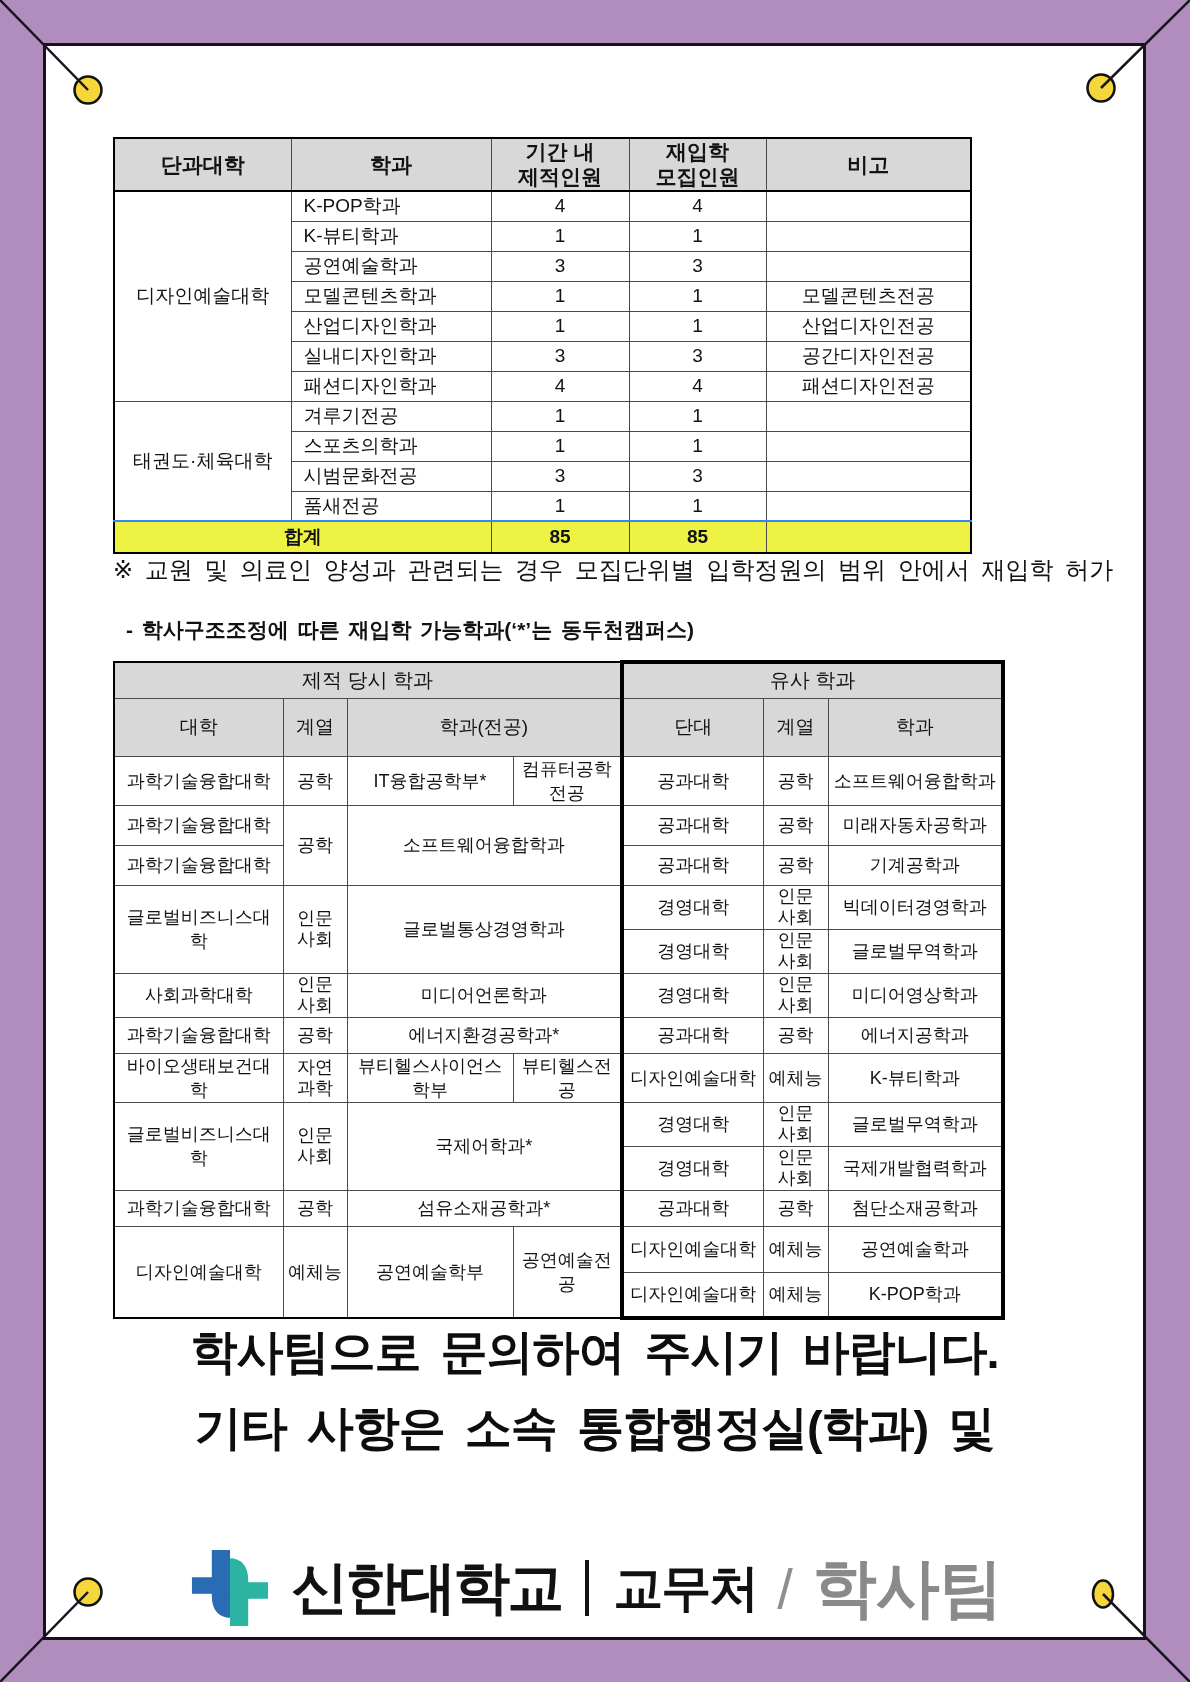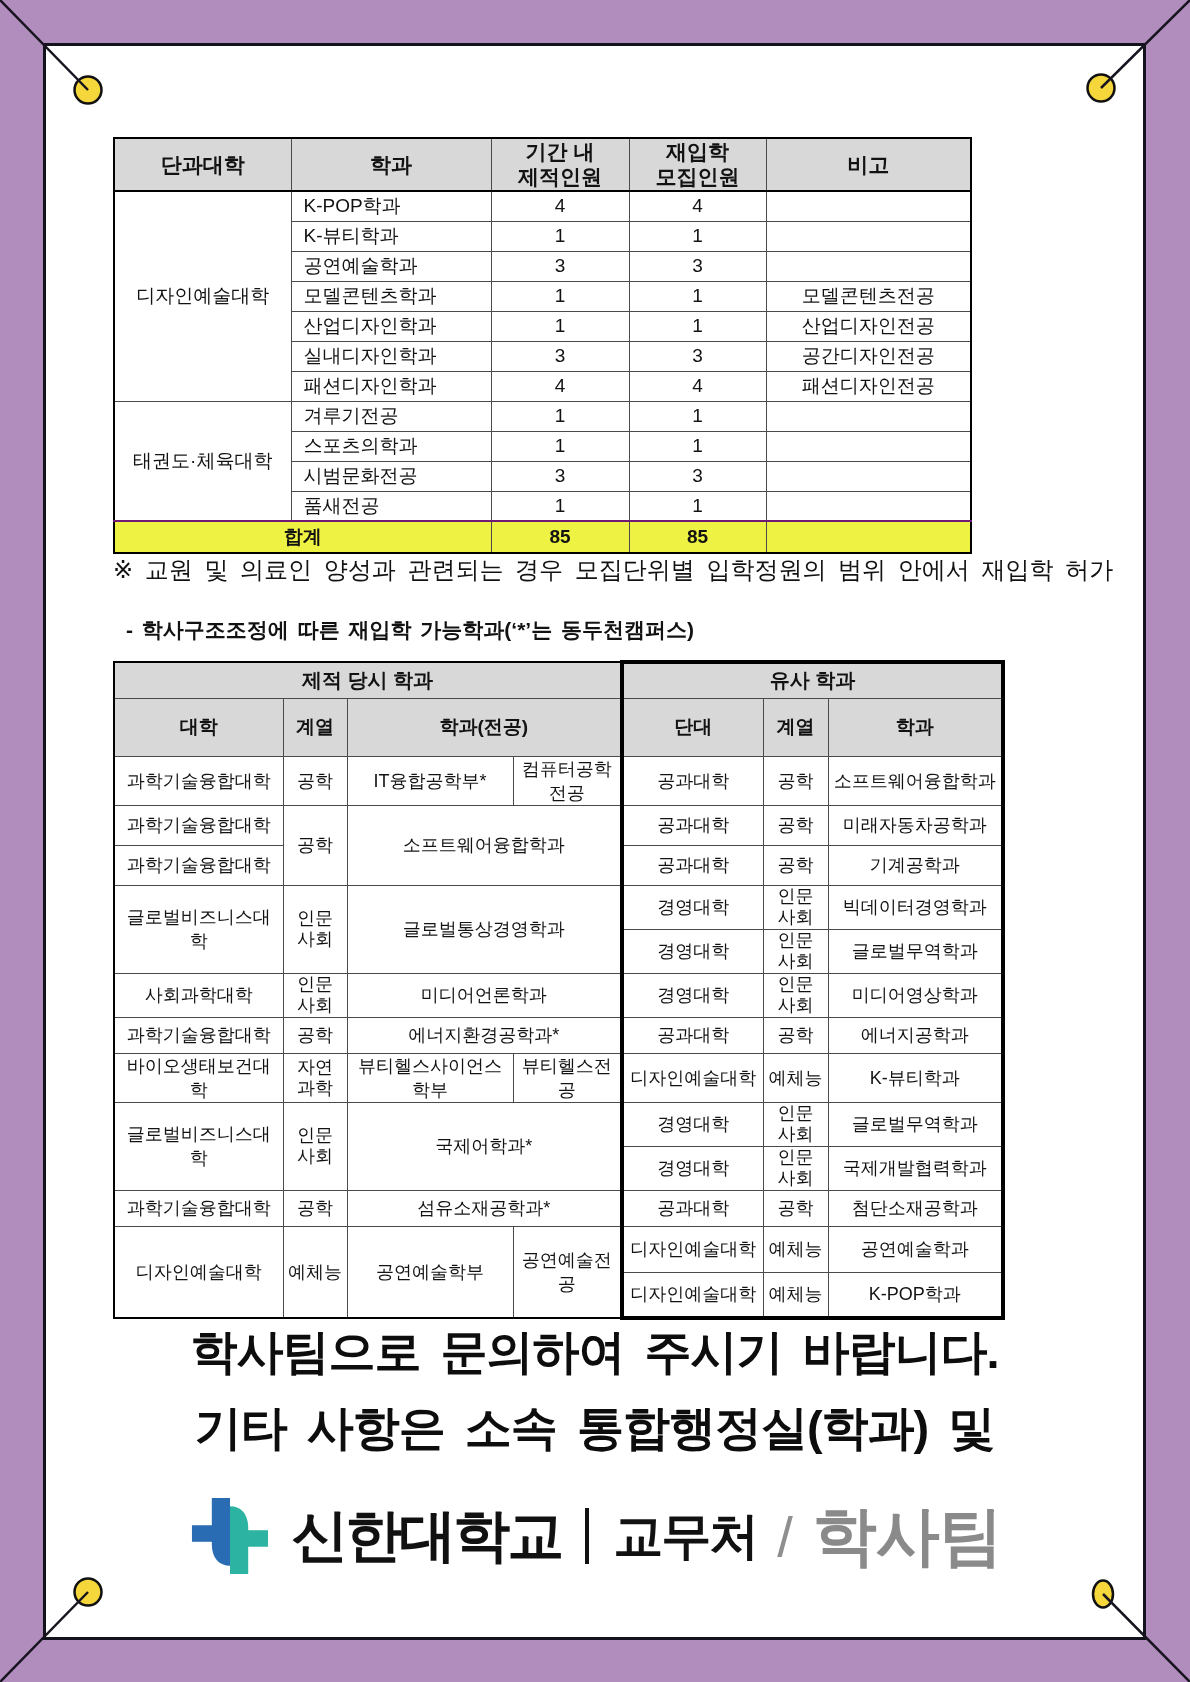--- a/index.html
+++ b/index.html
@@ -19,54 +19,54 @@
   .t1{position:absolute;left:67px;top:91px;width:857px;}
   .t1 th,.t1 td{border:1px solid #4a4a4a;padding:0 6px;box-sizing:border-box;}
   .t1{border:2px solid #000;}
   .t1 th{
     background:#d8d8d8;height:53px;font-size:21px;font-weight:bold;
     text-align:center;border-bottom:2px solid #000;
   }
   .t1 td{height:30px;font-size:19px;text-align:center;}
   .t1 td.dept{text-align:left;padding-left:12px;}
   .t1 tr.total td{
-    background:#edf243;font-weight:bold;height:32px;border-top:2px solid #701a75;
+    background:#edf243;font-weight:bold;height:32px;border-top:2px solid #3b82f6;
   }
   .pre{white-space:pre-line;line-height:1.15;}
   
   .note{
     position:absolute;left:67px;top:508px;font-size:24px;font-weight:400;
     word-spacing:5px;letter-spacing:0px;
   }
   .t2title{
     position:absolute;left:80px;top:570px;font-size:21px;font-weight:600;
     word-spacing:3px;
   }
   
   .t2{position:absolute;left:67px;top:614px;width:889px;border:2px solid #000;}
   .t2 th,.t2 td{border:1px solid #4a4a4a;padding:0 4px;box-sizing:border-box;text-align:center;}
-  .t2 th{background:#d8d8d8;font-size:19px;font-weight:bold;}
+  .t2 th{background:#d8d8d8;font-size:19px;font-weight:normal;}
   .t2 tr.gh th{height:36px;font-size:20px;}
   .t2 tr.ch th{height:58px;}
   .t2 td{font-size:18px;}
   .rn td{height:40px;} .rt td{height:44px;} .rs td{height:36px;} .rb td{height:46px;}
   
   .bl{border-left:4px solid #000 !important;}
   .br{border-right:4px solid #000 !important;}
   .bt{border-top:4px solid #000 !important;}
   .bb{border-bottom:4px solid #000 !important;}
   
   .footer{
     position:absolute;left:0;top:1268px;width:1097px;text-align:center;
     font-size:47px;font-weight:800;letter-spacing:-1px;word-spacing:8px;
     line-height:76px;color:#0d0d0d;
   }
   
   .logobar{
-    position:absolute;left:0;top:1440px;width:1097px;height:100px;
+    position:absolute;left:0;top:1492px;width:1097px;height:100px;
     display:flex;align-items:center;justify-content:center;gap:18px;
   }
   .logomark{width:86px;height:86px;flex:0 0 auto;}
   .uni{font-size:57px;font-weight:800;letter-spacing:-3px;color:#111;}
   .lbar{width:4px;height:56px;background:#111;margin:0 6px;}
   .dept2{font-size:50px;font-weight:800;letter-spacing:-2px;color:#111;}
   .slash{font-size:56px;font-weight:300;color:#8f8f8f;margin:0 2px;}
   .team{font-size:64px;font-weight:600;letter-spacing:-1px;color:#8a8a8a;}
 </style>
 </head>

